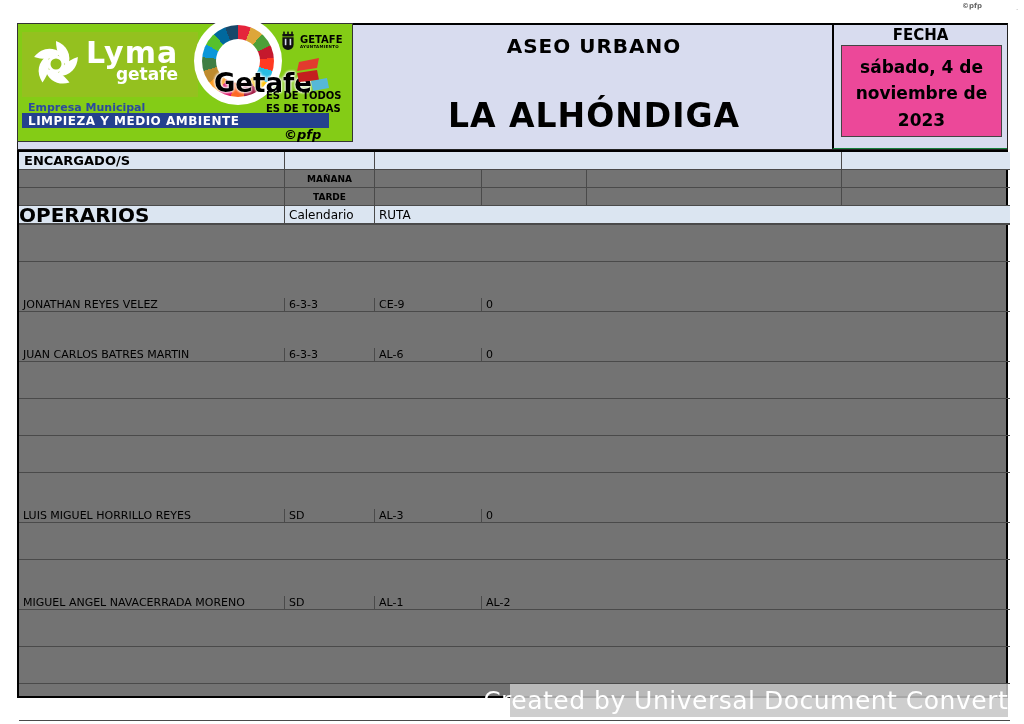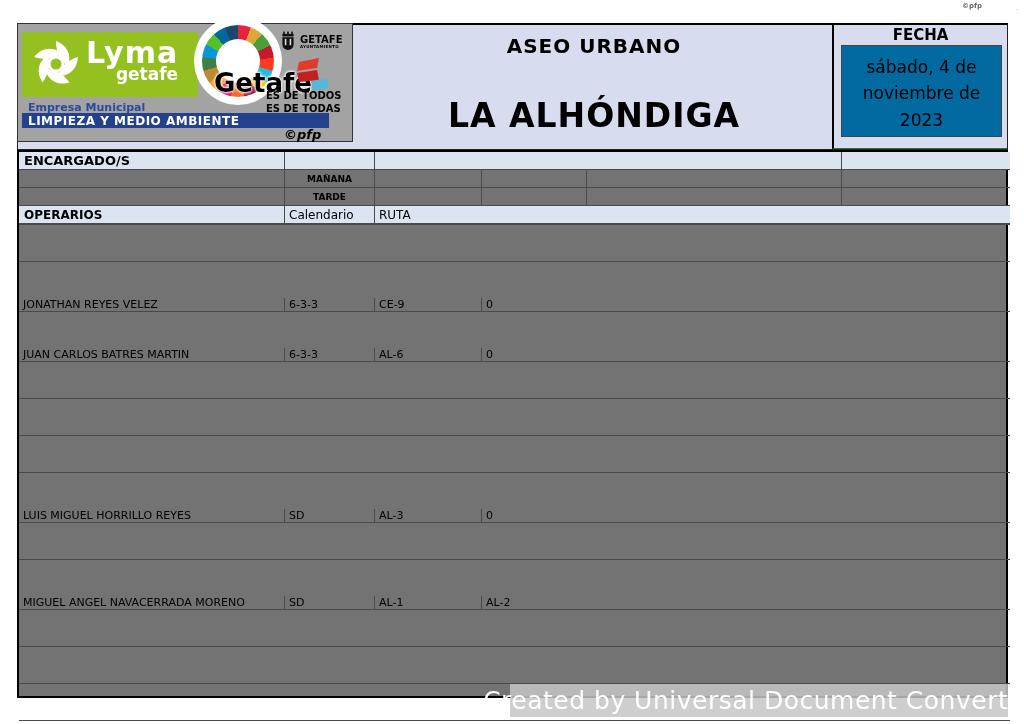--- a/index.html
+++ b/index.html
@@ -10,21 +10,21 @@
   
   .corner-copy { position:absolute; top:2px; left:962px; font-size:7px; color:#666; font-weight:bold; }
   .corner-dot  { position:absolute; top:4px; left:1016px; font-size:7px; color:#999; }
 
   
   .band { position:absolute; left:17px; top:23px; width:991px; height:127px;
           background:#d8dcef; border:1px solid #222; border-top:2px solid #000; }
 
   
   .logobox { position:absolute; left:-1px; top:-2px; width:336px; height:119px;
-             background:#a3a3a3; border:1px solid #333; }
+             background:#84cc16; border:1px solid #333; }
   .greenrect { position:absolute; left:4px; top:8px; width:176px; height:65px; background:#94c11f;
                display:flex; align-items:center; }
   .swirl { position:absolute; left:8px; top:6px; width:52px; height:52px; }
   .lyma-wrap { position:absolute; left:64px; top:6px; color:#fff; line-height:1; }
   .lyma-main { font-size:30px; font-weight:bold; letter-spacing:1px; }
   .lyma-sub  { font-size:17px; font-weight:bold; text-align:right; margin-top:-2px; }
   .empresa { position:absolute; left:10px; top:77px; color:#2b4a9e; font-size:11px; font-weight:bold; }
   .navybar { position:absolute; left:4px; top:89px; width:307px; height:15px; background:#24418e;
              color:#fff; font-size:12px; font-weight:bold; letter-spacing:.5px;
              display:flex; align-items:center; padding-left:6px; white-space:nowrap; }
@@ -57,41 +57,41 @@
 
   
   .titlecell { position:absolute; left:336px; top:0; width:480px; height:125px; text-align:center; }
   .title1 { margin-top:9px; font-size:20px; font-weight:bold; color:#000; letter-spacing:1px; }
   .title2 { margin-top:38px; font-size:33px; font-weight:bold; color:#000; letter-spacing:1px; }
 
   
   .fechabox { position:absolute; right:0; top:0; width:175px; height:124px;
               border-left:2px solid #000; border-bottom:1px solid #15803d; background:#d8dcef; }
   .fecha-label { height:19px; text-align:center; font-size:15px; font-weight:bold; padding-top:1px; }
-  .fecha-value { position:absolute; left:7px; top:20px; width:161px; height:92px; background:#0369a1;
-                 border:1px solid #444; text-align:center; font-size:17px; font-weight:normal;
+  .fecha-value { position:absolute; left:7px; top:20px; width:161px; height:92px; background:#ec4899;
+                 border:1px solid #444; text-align:center; font-size:17px; font-weight:bold;
                  line-height:1.55; padding-top:8px; }
 
   
   .tbl { position:absolute; left:17px; top:150px; width:991px; height:548px;
          border:2px solid #000; background:#737373; display:flex; flex-direction:column; }
   .hrow { display:flex; height:18px; flex:none; }
   .trow { display:flex; flex:1 1 auto; }
   .cell { border-right:1px solid #4a4a4a; border-bottom:1px solid #4a4a4a; overflow:hidden;
           white-space:nowrap; display:flex; align-items:center; }
   .cell:last-child { border-right:none; }
   .blue { background:#dbe5f1; }
   .w1 { width:266px; flex:none; } .w2 { width:90px; flex:none; } .w3 { width:107px; flex:none; }
   .w4 { width:105px; flex:none; } .w5 { width:255px; flex:none; } .w6 { width:168px; flex:none; }
   .w35 { width:467px; flex:none; }  
   .w36 { width:635px; flex:none; }  
   .w46 { width:528px; flex:none; }  
   .lbl-encargado { font-size:13px; font-weight:bold; padding-left:5px; }
   .lbl-shift { font-size:9px; font-weight:bold; justify-content:center; }
-  .lbl-operarios { font-size:12px; font-weight:bold; padding-left:5px; }
+  .lbl-operarios { font-size:20px; font-weight:bold; }
   .lbl-col { font-size:12px; padding-left:4px; }
   .trow .cell { font-size:11px; padding-left:4px; color:#000; }
 
   
   .watermark { position:absolute; left:510px; top:684px; width:498px; height:33px;
                background:rgba(198,198,198,.85); color:#fff; font-size:25px;
                display:flex; align-items:center; justify-content:center;
                white-space:nowrap; letter-spacing:.5px; }
 </style>
 </head>

